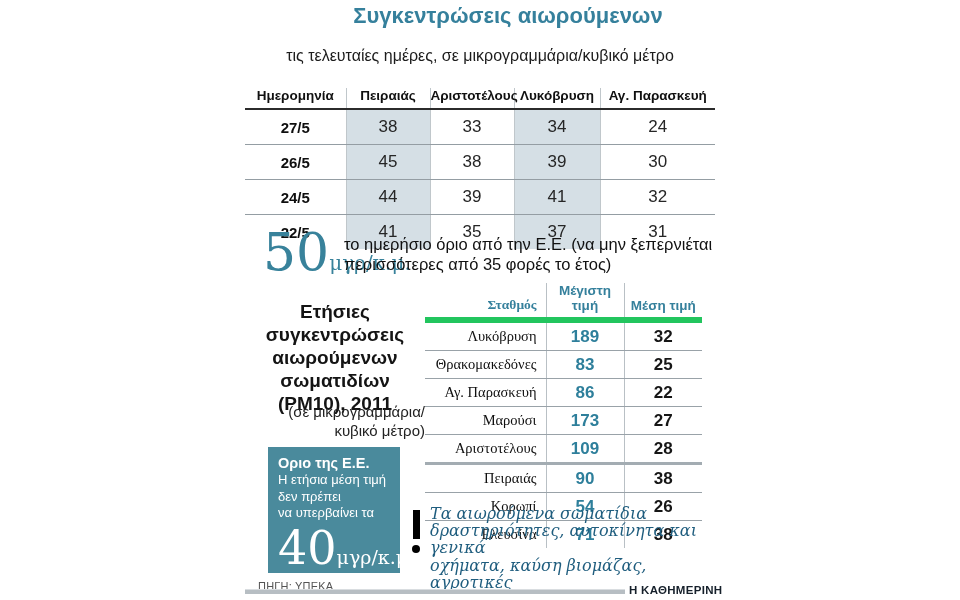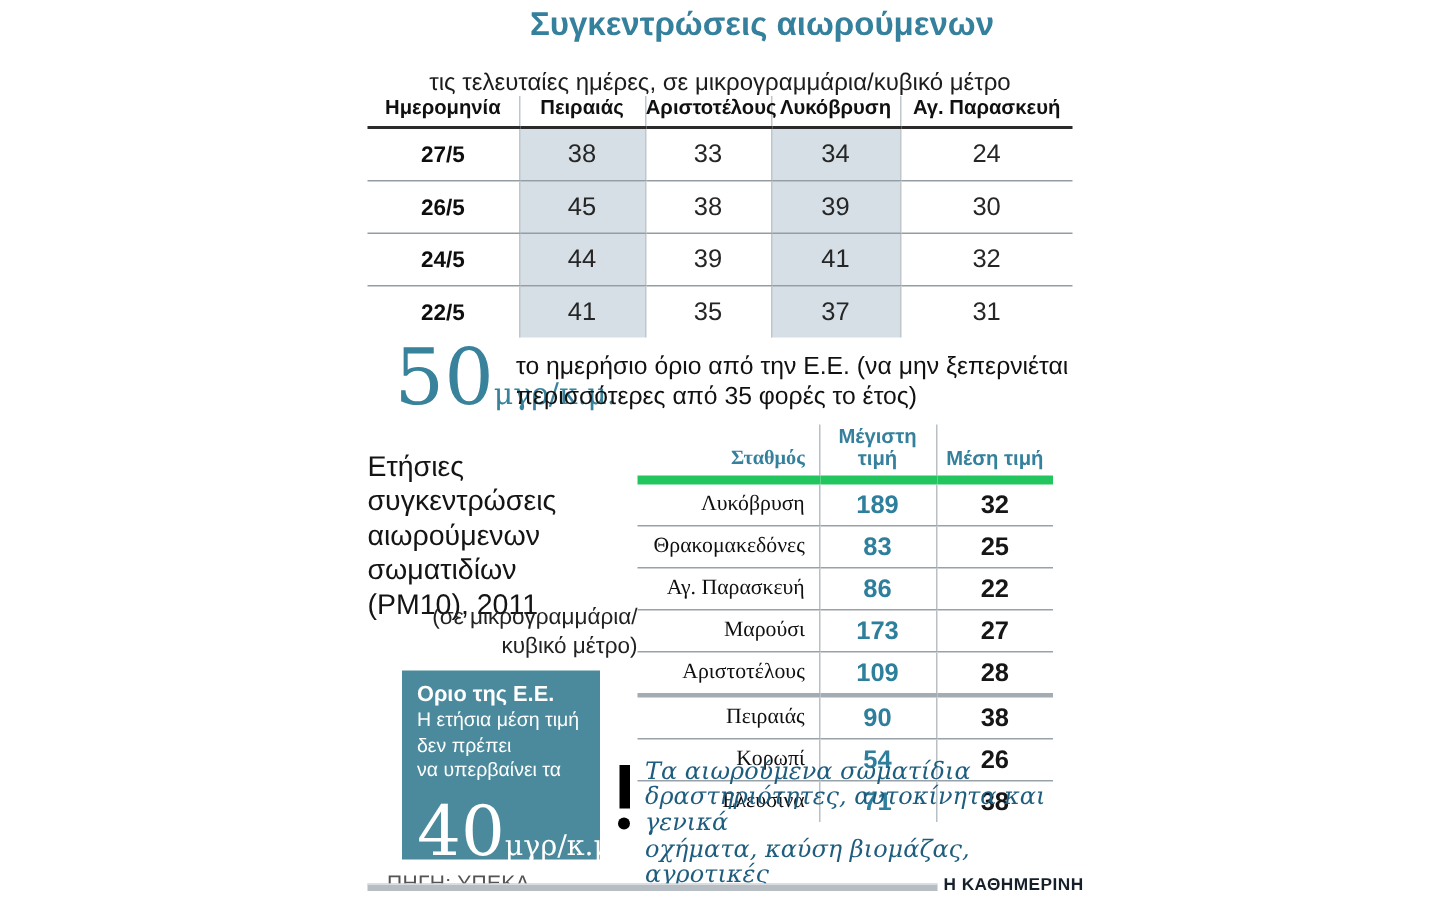--- a/index.html
+++ b/index.html
@@ -6,42 +6,42 @@
   .page{position:relative;width:960px;height:600px;background:#ffffff;overflow:hidden;
         font-family:"Liberation Sans",sans-serif;color:#1a1a1a;}
 
   .title{position:absolute;top:4px;left:0;width:960px;text-align:center;
          color:#35809c;font-weight:bold;font-size:22px;line-height:24px;padding-left:28px;}
   .subtitle{position:absolute;top:47px;left:0;width:960px;text-align:center;
             font-size:16px;color:#1c1c1c;}
 
   
   table{border-collapse:collapse;table-layout:fixed;}
-  .t1{position:absolute;left:245px;top:64px;width:470px;}
+  .t1{position:absolute;left:245px;top:88px;width:470px;}
   .t1 th{font-size:13.5px;font-weight:bold;color:#101010;vertical-align:bottom;
          padding:0 0 5px 0;border-bottom:2px solid #2b2b2b;text-align:center;}
   .t1 th + th, .t1 td + td{border-left:1px solid #c0c7cb;}
   .t1 td{height:32px;text-align:center;font-size:17px;color:#262626;
          border-bottom:1px solid #949da3;}
   .t1 tr:last-child td{border-bottom:none;}
   .t1 td.date{font-weight:bold;font-size:15px;color:#0e0e0e;}
   .hl{background:#d5dfe5;}
 
   
   .limit50{position:absolute;left:263px;top:226px;white-space:nowrap;}
   .big-num{font-family:"DejaVu Serif","Liberation Serif",serif;color:#38829b;
            font-size:52px;line-height:52px;}
   .big-unit{font-family:"DejaVu Serif","Liberation Serif",serif;color:#38829b;
             font-size:20px;}
   .limit50-text{position:absolute;left:344px;top:234px;font-size:16.5px;
                 line-height:20px;color:#111;}
 
   
-  .annual-head{position:absolute;left:245px;top:300px;width:180px;text-align:left;
-               font-weight:normal;font-size:19px;line-height:23px;color:#141414;}
+  .annual-head{position:absolute;left:245px;top:300px;width:180px;text-align:center;
+               font-weight:bold;font-size:19px;line-height:23px;color:#141414;}
   .annual-sub{position:absolute;left:245px;top:402px;width:180px;text-align:right;
               font-size:15px;line-height:19px;color:#222;}
 
   
   .t2{position:absolute;left:425px;top:283px;width:277px;}
   .t2 th{color:#35809c;font-weight:bold;font-size:13.5px;vertical-align:bottom;
          padding:0 0 4px 0;border-bottom:6px solid #22c55e;}
   .t2 th.station, .t2 td.station{text-align:right;padding-right:9px;font-family:Liberation Serif, serif;}
   .t2 th + th, .t2 td + td{border-left:1px solid #b9c0c5;}
   .t2 td{height:25px;text-align:center;border-bottom:1px solid #99a2a8;}
@@ -50,32 +50,32 @@
   .t2 td.mean{font-weight:bold;font-size:17px;color:#161616;}
   .t2 tr.thick td{border-bottom:3px solid #a3acb2;}
   .t2 tr:last-child td{border-bottom:none;}
 
   
   .eu-box{position:absolute;left:268px;top:447px;width:132px;height:126px;
           background:#4a8a9c;color:#ffffff;box-sizing:border-box;padding:8px 6px 0 10px;}
   .eu-box .bt{font-weight:bold;font-size:14.5px;line-height:17px;}
   .eu-box .bl{font-size:13px;line-height:16.5px;}
   .eu-box .bignum{font-family:"DejaVu Serif","Liberation Serif",serif;font-size:46px;
-                  line-height:60px;color:#fff;margin-top:2px;white-space:nowrap;}
+                  line-height:48px;color:#fff;margin-top:2px;white-space:nowrap;}
   .eu-box .bigunit{font-family:"DejaVu Serif","Liberation Serif",serif;font-size:19px;color:#fff;}
 
   
   .excl-bar{position:absolute;left:413px;top:510px;width:7px;height:29px;background:#000;}
   .excl-dot{position:absolute;left:412px;top:545px;width:8px;height:8px;border-radius:50%;background:#000;}
   .note-text{position:absolute;left:430px;top:505px;width:290px;
              font-family:"DejaVu Serif","Liberation Serif",serif;font-style:italic;
              font-size:16px;line-height:17.2px;color:#1f5d7e;}
 
   
-  .source{position:absolute;left:258px;top:580px;font-size:14px;color:#545454;letter-spacing:0.2px;}
+  .source{position:absolute;left:258px;top:580px;font-size:11px;color:#545454;letter-spacing:0.2px;}
   .footer-rule{position:absolute;left:245px;top:589px;width:380px;height:4px;
                background:#b7bec3;border-top:1px solid #d9dde0;}
   .brand{position:absolute;left:629px;top:584px;font-size:11.5px;font-weight:bold;
          color:#16202b;letter-spacing:0.3px;}
 </style>
 </head>
 <body>
 
 <div class="page">
 

